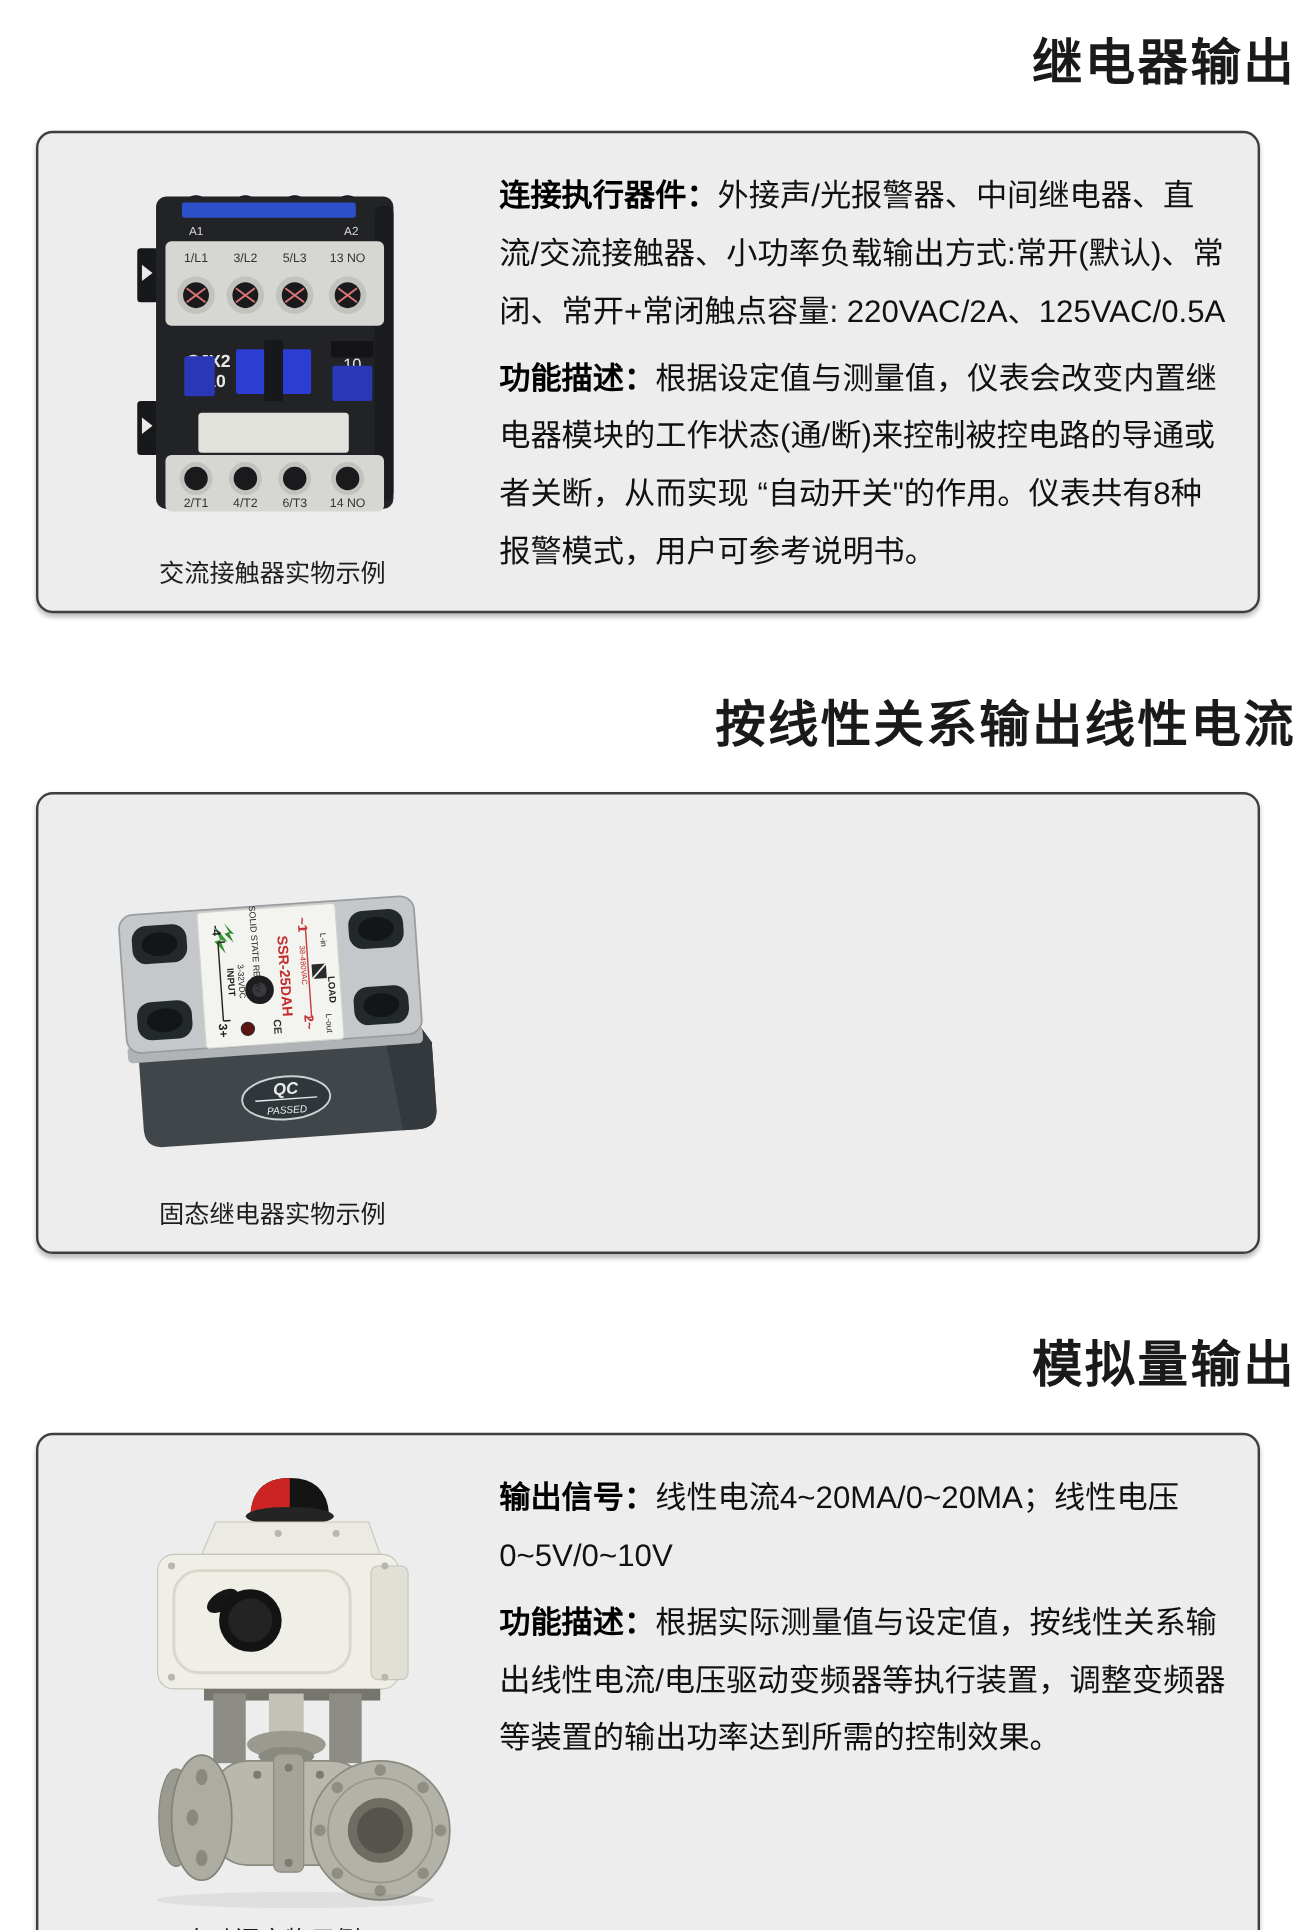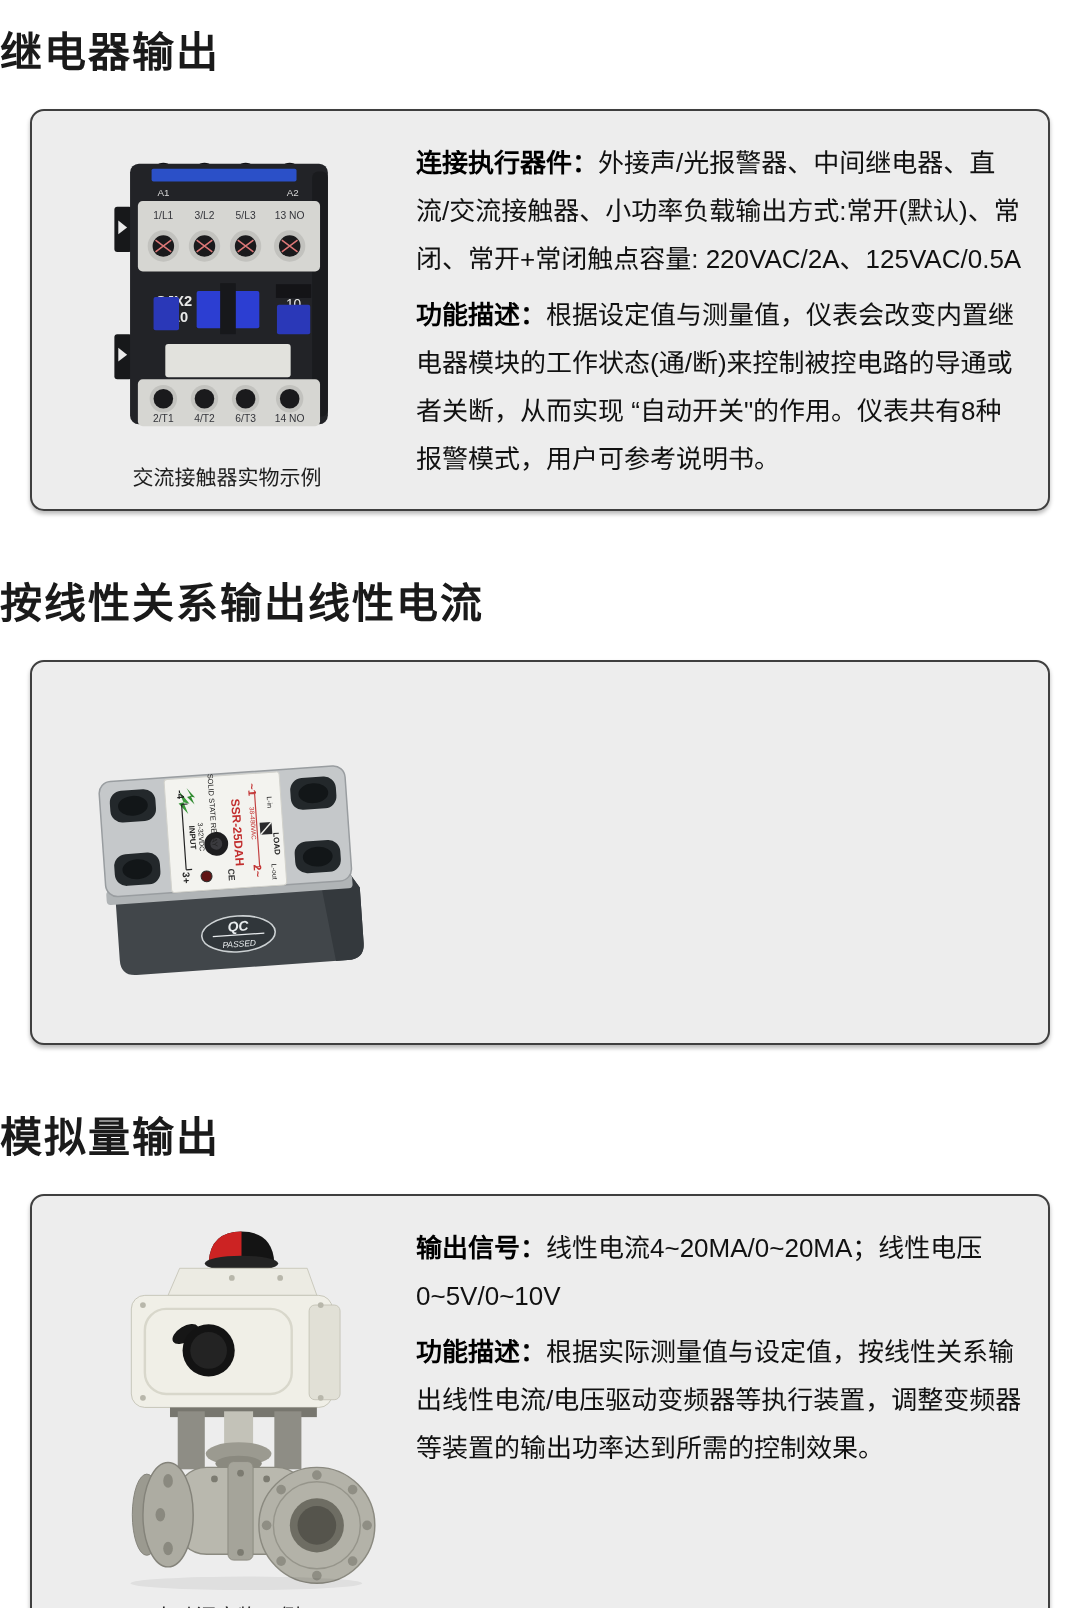--- a/index.html
+++ b/index.html
@@ -1,18 +1,18 @@
 <!DOCTYPE html>
 <html lang="zh-CN"><head>
 <meta charset="utf-8">
 <style>
   html,body{margin:0;padding:0;background:#ffffff;}
   body{width:1080px;font-family:"Liberation Sans","DejaVu Sans",sans-serif;color:#111;}
   .page{width:1080px;min-height:1608px;background:#fff;overflow:hidden;}
-  .sec-title{font-size:42px;font-weight:700;color:#1a1a1a;text-align:left;margin:58px 0 30px;letter-spacing:2px;}
+  .sec-title{font-size:42px;font-weight:700;color:#1a1a1a;text-align:right;margin:58px 0 30px;letter-spacing:2px;}
   section.first .sec-title{margin-top:18px;}
   .card{margin:0 30px;background:#ededed;border:2px solid #3f3f3f;border-radius:14px;
         box-shadow:0 3px 4px rgba(0,0,0,.28);display:flex;box-sizing:border-box;
         padding:24px 26px 18px 30px;}
   .card.s1{min-height:388px;}
   .card.s2{min-height:385px;}
   .card.s3{min-height:438px;}
   .left{width:330px;flex:0 0 330px;display:flex;flex-direction:column;align-items:center;}
   .photo{flex:1;display:flex;align-items:center;justify-content:center;}
   .caption{font-size:21px;color:#1d1d1d;margin-top:8px;text-align:center;}
@@ -166,20 +166,21 @@
               <path d="M195 112 l12 -12" stroke="#f3f3ef" stroke-width="1.4"></path>
               <text transform="rotate(90 204 80)" x="204" y="80" font-size="7" fill="#222" text-anchor="middle">L-in</text>
               <text transform="rotate(90 208 122)" x="208" y="122" font-size="8" font-weight="bold" fill="#222" text-anchor="middle">LOAD</text>
               <text transform="rotate(90 204 150)" x="204" y="150" font-size="7" fill="#222" text-anchor="middle">L-out</text>
 
               <circle cx="138" cy="150" r="5.5" fill="#5f1414" stroke="#2a2a2a"></circle>
               <text transform="rotate(90 160 150)" x="160" y="150" font-size="9" font-weight="bold" fill="#333" text-anchor="middle">CE</text>
             </g>
           </svg>
         </div>
+        <div class="caption">固态继电器实物示例</div>
       </div>
     </div>
   </section>
 
   <section>
     <h1 class="sec-title">模拟量输出</h1>
     <div class="card s3">
       <div class="left">
         <div class="photo">
           <svg width="320" height="372" viewBox="0 0 330 385">

